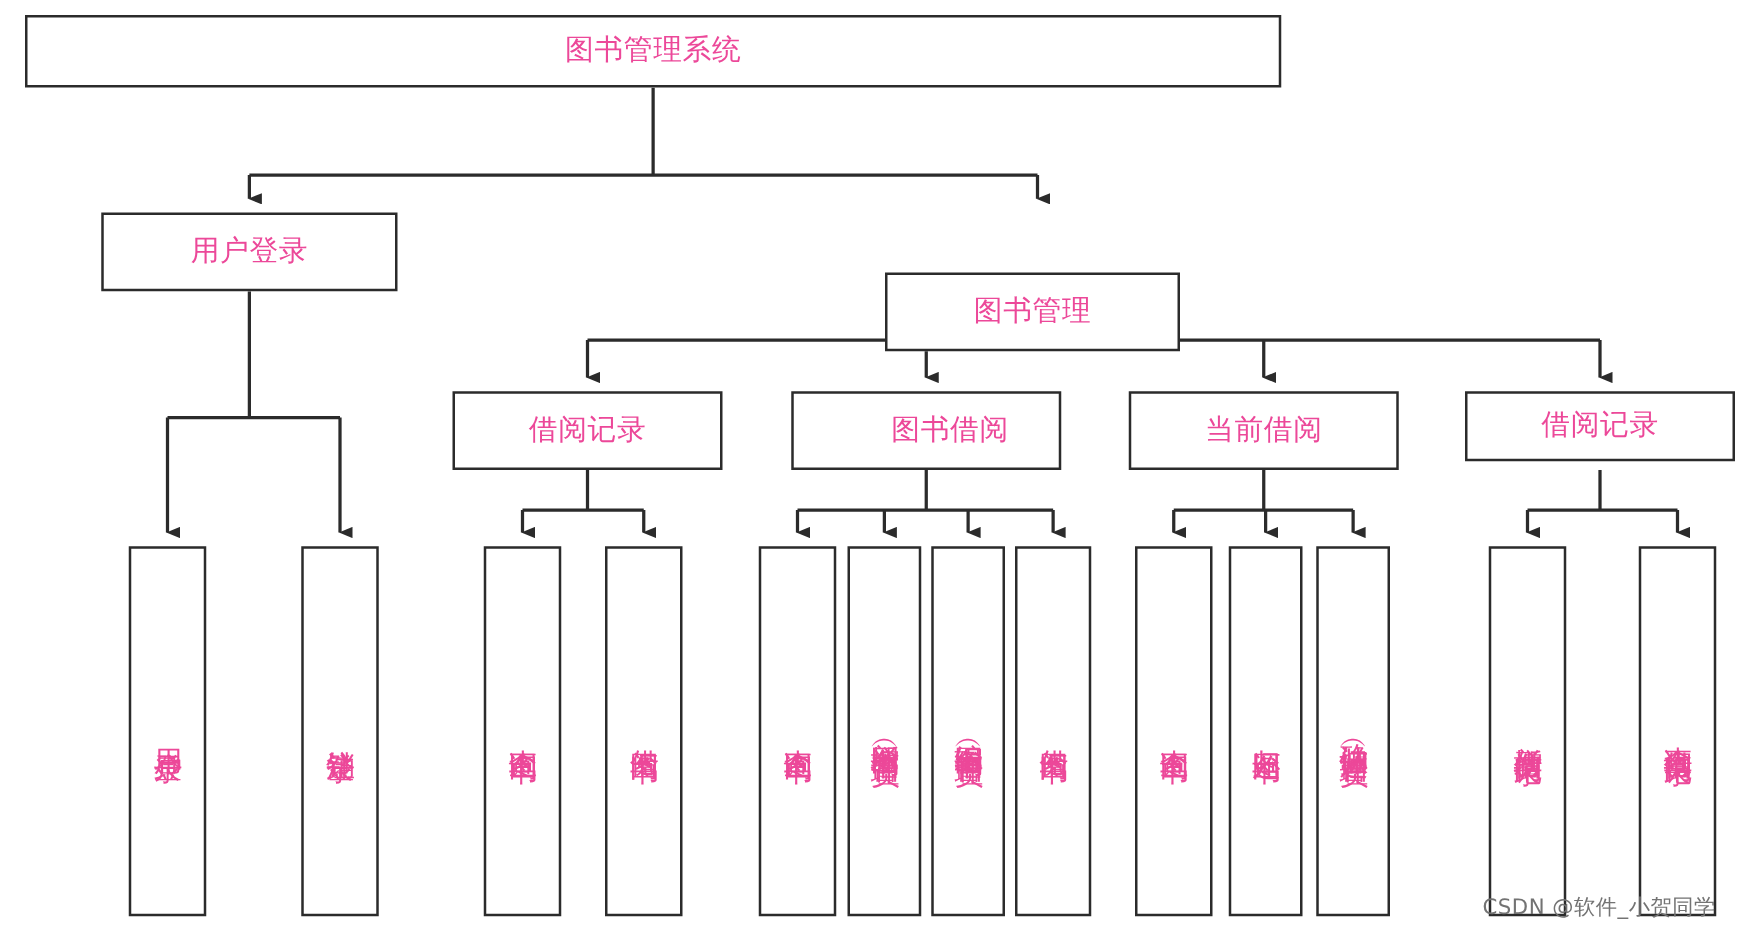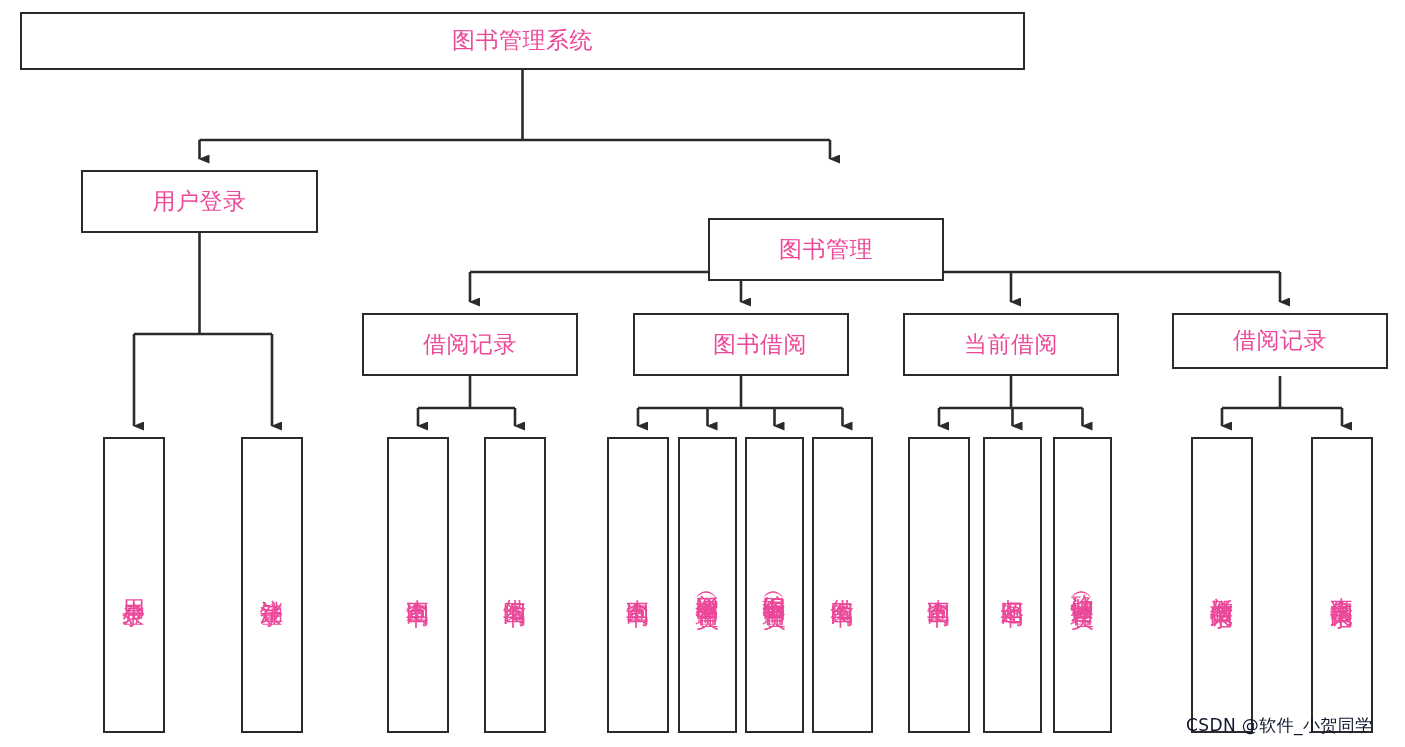--- a/index.html
+++ b/index.html
@@ -60,21 +60,21 @@
     font-size: 23px;
     line-height: 1.22;
     letter-spacing: 2px;
     white-space: pre;
   }
   #watermark {
     position: absolute;
     left: 1186px;
     top: 714px;
     font-size: 17px;
-    color: #0f172a;
+    color: #737373;
     letter-spacing: 0.4px;
     white-space: nowrap;
     font-family: "DejaVu Sans", "Liberation Sans", sans-serif;
   }
 </style>
 </head>
 <body>
 
 <div id="diagram-root">
 

